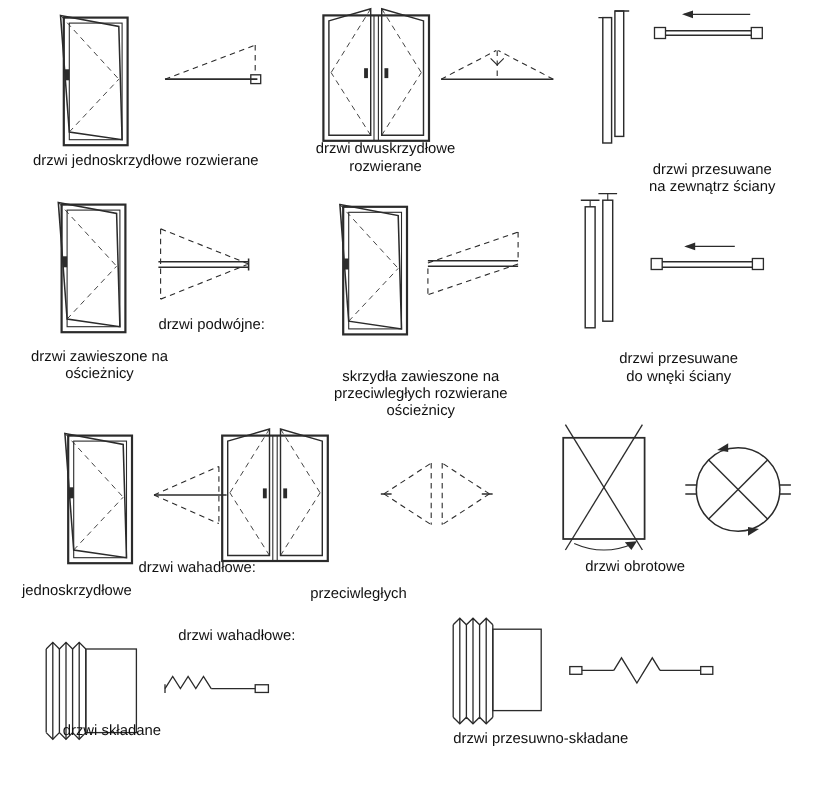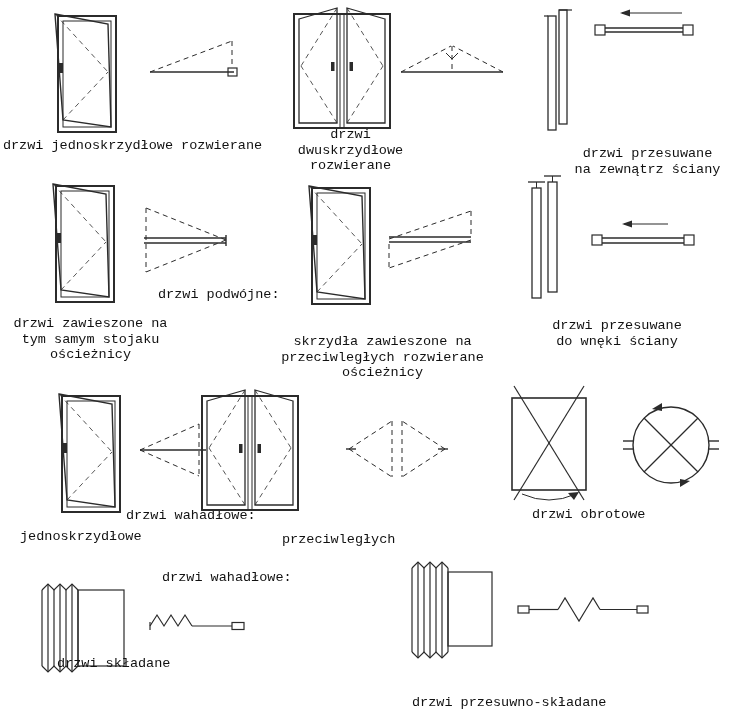--- a/index.html
+++ b/index.html
@@ -2,21 +2,21 @@
 <html style="--line: #2b2b2b; --text: #111111; --background: #ffffff;"><head>
 <meta charset="utf-8">
 <style>
   html, body { margin: 0; padding: 0; }
   body { background: var(--background, #ffffff); }
   .canvas {
     position: relative;
     width: 741px;
     height: 717px;
     background: var(--background, #ffffff);
-    font-family: Liberation Mono, monospace;
+    font-family: Liberation Sans, sans-serif;
     color: var(--text, #111111);
     overflow: hidden;
   }
   .fig { position: absolute; }
   .fig svg { display: block; color: var(--line, #2b2b2b); }
   .label {
     position: absolute;
     font-size: 13.5px;
     line-height: 1.16;
     text-align: center;
@@ -123,26 +123,25 @@
   <div class="fig" style="left:138px; top:202px;">
     <svg width="98" height="76" viewBox="0 0 98 76">
       <g fill="none" stroke="currentColor">
         <line x1="6" y1="36" x2="88" y2="36" stroke-width="1.4"></line>
         <line x1="6" y1="41" x2="88" y2="41" stroke-width="1.4"></line>
         <line x1="88" y1="33" x2="88" y2="44" stroke-width="1.4"></line>
         <path d="M88,38 L8,6 M88,38 L8,70 M8,6 L8,70" stroke-width="1" stroke-dasharray="5 4"></path>
       </g>
     </svg>
   </div>
-  <div class="label nowrap" style="left:158px; top:287px; text-align:left;">
+  <div class="label nowrap" style="left:144px; top:287px; text-align:left;">
     <div>drzwi podwójne:</div>
   </div>
   <div class="label" style="left:8px; top:316px; width:165px;">
     <div>drzwi zawieszone na</div>
-    <div>tym samym stojaku</div>
     <div>ościeżnicy</div>
   </div>
 
   <div class="fig" style="left:292px; top:180px;">
     <svg width="100" height="130" viewBox="0 0 100 130">
       <g fill="none" stroke="currentColor">
         <rect x="20" y="8" width="58" height="116" stroke-width="2"></rect>
         <rect x="25" y="13" width="48" height="106" stroke-width="1"></rect>
         <polygon points="17,6 70,16 73,119 25,112" stroke-width="1.4"></polygon>
         <path d="M17,6 L70,64 M25,112 L70,64" stroke-width="0.8" stroke-dasharray="5 4"></path>
@@ -334,17 +333,17 @@
     <svg width="134" height="30" viewBox="0 0 134 30">
       <g fill="none" stroke="currentColor" stroke-width="1.2">
         <rect x="2" y="12" width="11" height="7"></rect>
         <line x1="13" y1="15.5" x2="42" y2="15.5"></line>
         <polyline points="42,15.5 49,4 56,15.5 63,27 70,15.5 77,4 84,15.5"></polyline>
         <line x1="84" y1="15.5" x2="121" y2="15.5"></line>
         <rect x="121" y="12" width="11" height="7"></rect>
       </g>
     </svg>
   </div>
-  <div class="label nowrap" style="left:412px; top:663px; text-align:left;margin-top:32px;">
+  <div class="label nowrap" style="left:412px; top:663px; text-align:left;">
     <div>drzwi przesuwno-składane</div>
   </div>
 
 </div>
 
 </body></html>

